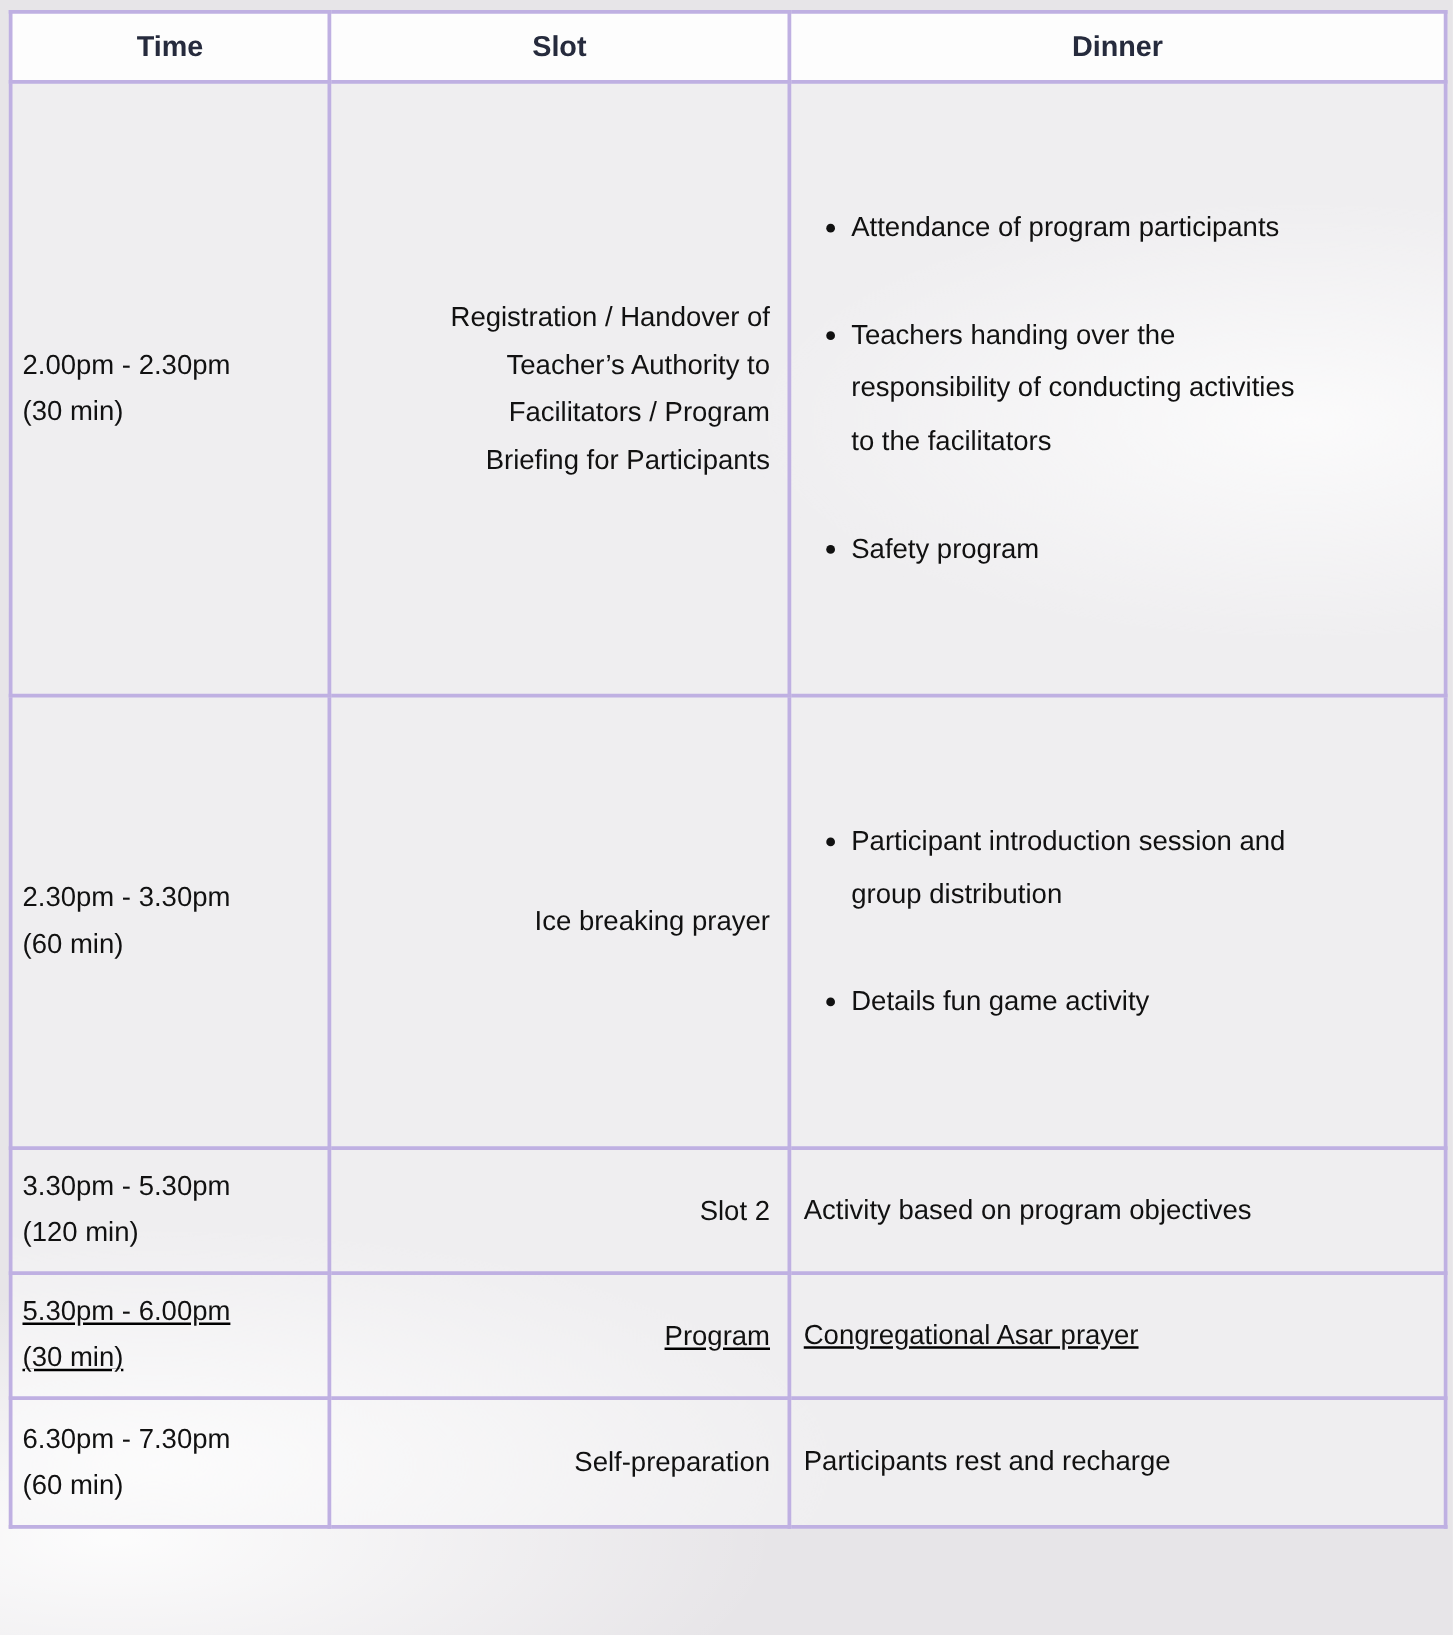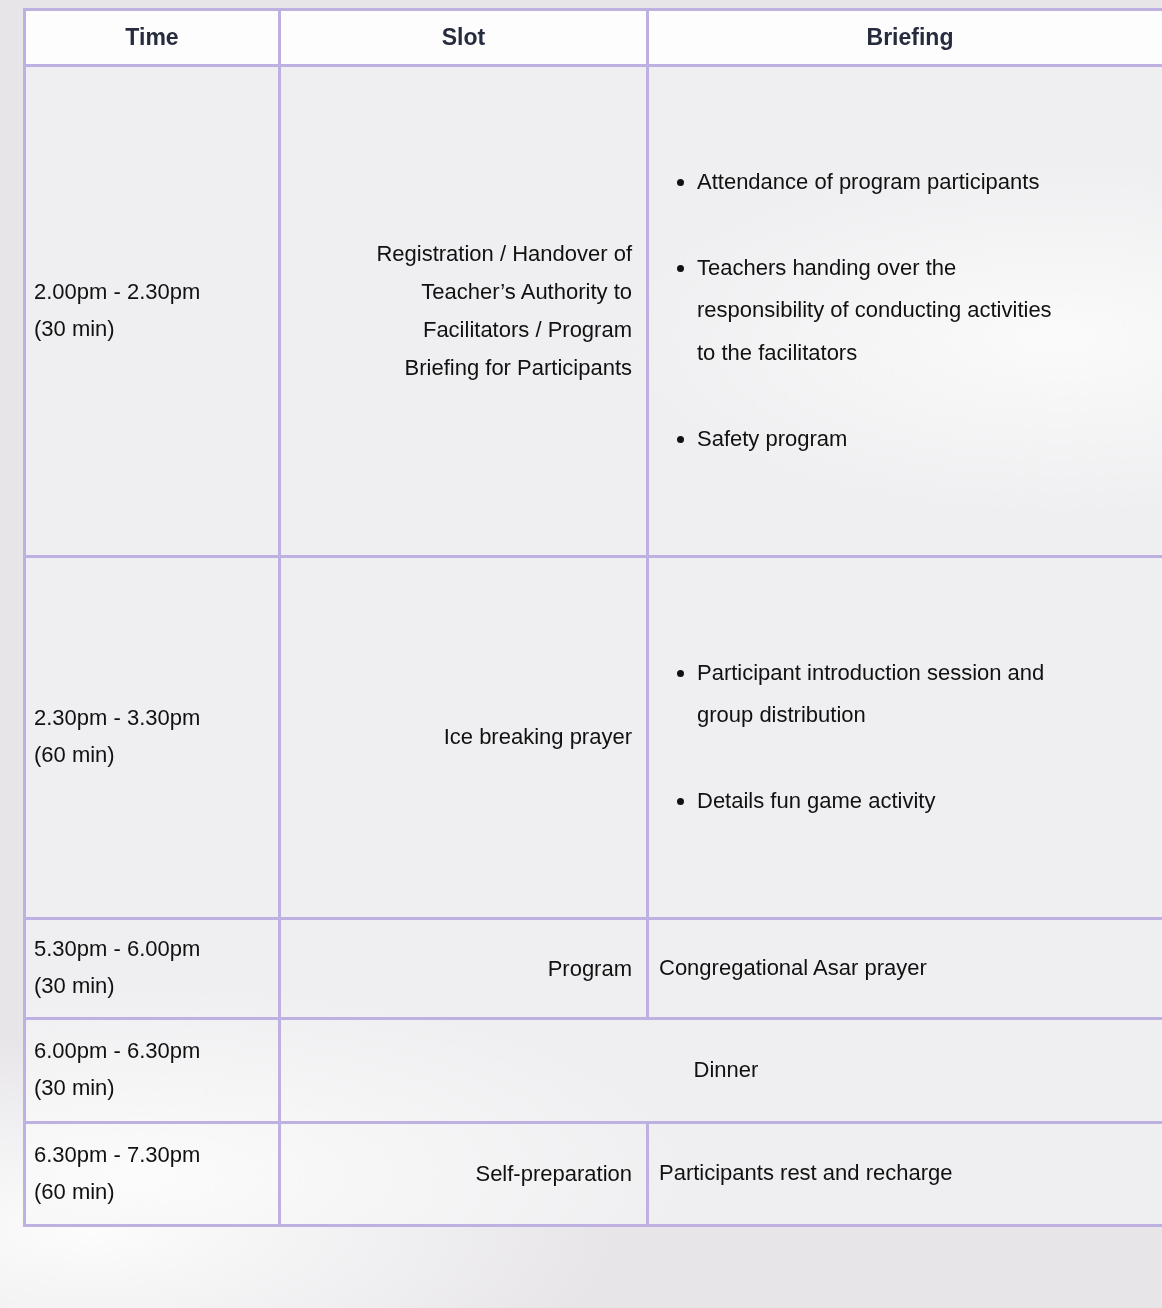--- a/index.html
+++ b/index.html
@@ -5,21 +5,21 @@
   html, body {
     margin: 0;
     padding: 0;
     background: #e7e5e8;
     font-family: "Liberation Sans", sans-serif;
   }
   .slide {
     width: 1146px;
     height: 1308px;
     box-sizing: border-box;
-    padding: 8px 23px;
+    padding: 8px 7px;
     background:
       radial-gradient(ellipse 620px 240px at 90% 28%, rgba(255,255,255,0.85), rgba(255,255,255,0) 70%),
       radial-gradient(ellipse 760px 280px at 8% 94%, rgba(255,255,255,0.9), rgba(255,255,255,0) 70%),
       #e7e5e8;
   }
   table.schedule {
     border-collapse: collapse;
     table-layout: fixed;
     width: 1148px;
     background:
@@ -76,39 +76,39 @@
     list-style: disc;
   }
   ul.bullets li {
     white-space: pre-line;
     line-height: 1.95;
   }
   tr.row-h  { height: 56px; }
   tr.row-0  { height: 237px; }
   tr.row-1  { height: 180px; }
   tr.row-2  { height: 100px; }
-  tr.row-3  { height: 100px; }
+  tr.row-3  { height: 100px; text-decoration: underline; }
   tr.row-4  { height: 104px; }
   tr.row-5  { height: 103px; }
 </style>
 </head>
 <body>
 
 <div class="slide">
   <table class="schedule">
     <colgroup>
       <col class="c-time">
       <col class="c-slot">
       <col class="c-detail">
     </colgroup>
     <tbody>
       <tr class="row-h">
         <th>Time</th>
         <th>Slot</th>
-        <th>Briefing</th>
+        <th>Dinner</th>
       </tr>
 
       <tr class="row-0">
         <td class="time">2.00pm - 2.30pm
 (30 min)</td>
         <td class="slot">Registration / Handover of
 Teacher’s Authority to
 Facilitators / Program
 Briefing for Participants</td>
         <td class="details">
@@ -128,33 +128,34 @@
         <td class="slot">Ice breaking prayer</td>
         <td class="details">
           <ul class="bullets">
             <li>Participant introduction session and
 group distribution</li>
             <li>Details fun game activity</li>
           </ul>
         </td>
       </tr>
 
+      <tr class="row-2">
+        <td class="time">3.30pm - 5.30pm
+(120 min)</td>
+        <td class="slot">Slot 2</td>
+        <td class="details">Activity based on program objectives</td>
+      </tr>
 
       <tr class="row-3">
         <td class="time">5.30pm - 6.00pm
 (30 min)</td>
         <td class="slot">Program</td>
         <td class="details">Congregational Asar prayer</td>
       </tr>
 
-      <tr class="row-4">
-        <td class="time">6.00pm - 6.30pm
-(30 min)</td>
-        <td class="merged" colspan="2">Dinner</td>
-      </tr>
 
       <tr class="row-5">
         <td class="time">6.30pm - 7.30pm
 (60 min)</td>
         <td class="slot">Self-preparation</td>
         <td class="details">Participants rest and recharge</td>
       </tr>
 
     </tbody>
   </table>

